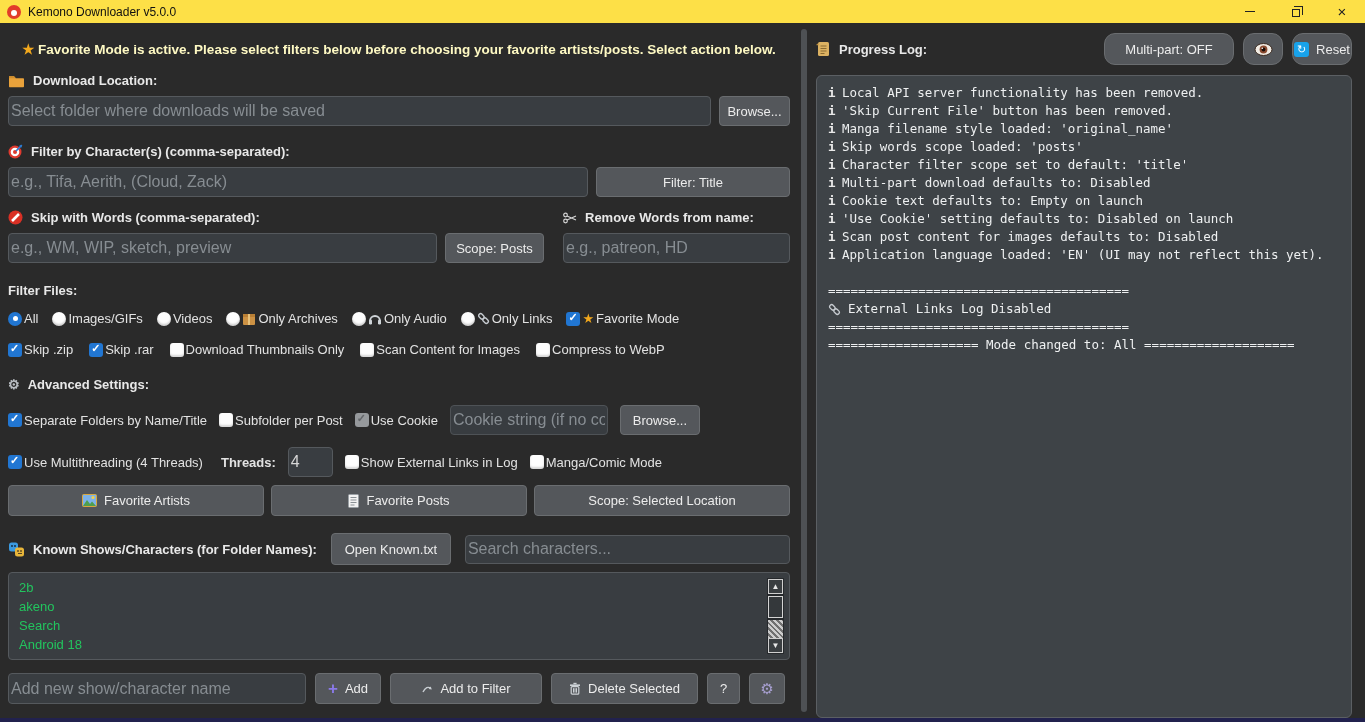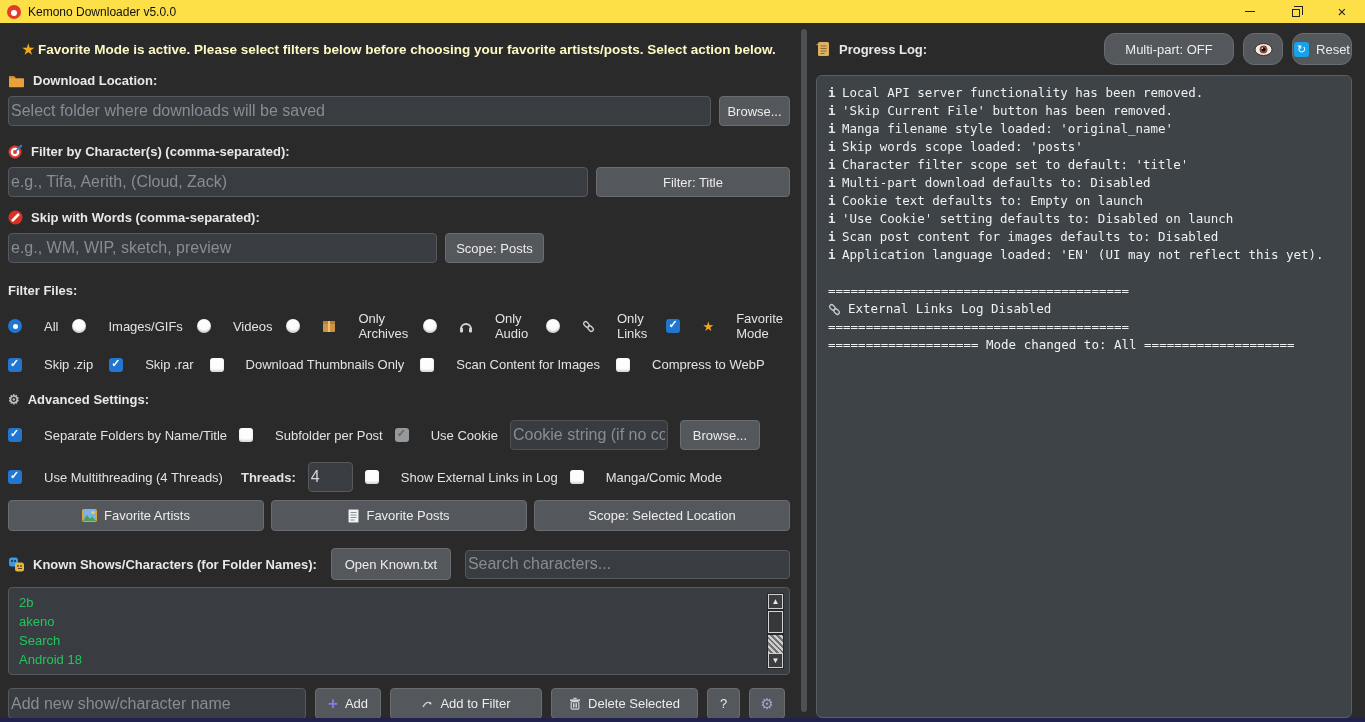--- a/index.html
+++ b/index.html
@@ -28,21 +28,21 @@
   
   .banner{margin-top:10px;text-align:center;font-weight:bold;font-size:13.5px;color:#fef9c3;}
   .sec-label{display:flex;align-items:center;gap:8px;font-weight:bold;color:#e8e8e8;}
   .row{display:flex;gap:8px;align-items:center;}
   .field{height:30px;background:#393d41;border:1px solid #55595d;border-radius:4px;color:#d6d6d6;padding:0 2px;font-size:16px;font-family:inherit;outline:none;min-width:0;}
   .field::placeholder{color:#878d92;}
   .field:disabled{color:#9a9fa4;background:#383c40;border-color:#4e5256;}
   .btn{height:30px;background:#54575b;border:1px solid #6a6d70;border-radius:4px;color:#ececec;font-size:13px;font-family:inherit;display:inline-flex;align-items:center;justify-content:center;gap:7px;padding:0 12px;white-space:nowrap;}
   .grow{flex:1;}
 
-  .cb-item,.radio-item{display:flex;align-items:center;gap:22px;}
+  .cb-item,.radio-item{display:flex;align-items:center;gap:2px;}
   .cb{width:14px;height:14px;border-radius:3px;background:#fdfdfd;position:relative;flex:none;box-shadow:inset 0 -2px 2px rgba(0,0,0,.15);}
   .cb.on{background:#2176d2;box-shadow:none;}
   .cb.on::after{content:"✓";position:absolute;left:2px;top:-1px;color:#fff;font-size:11px;font-weight:bold;}
   .cb.dis{background:#96999c;box-shadow:none;}
   .cb.dis::after{content:"✓";position:absolute;left:2px;top:-1px;color:#63666a;font-size:11px;font-weight:bold;}
   .radio{width:14px;height:14px;border-radius:50%;background:#fdfdfd;position:relative;flex:none;box-shadow:inset 0 -2px 2px rgba(0,0,0,.18);}
   .radio.on{background:#2176d2;box-shadow:none;}
   .radio.on::after{content:"";position:absolute;left:4.5px;top:4.5px;width:5px;height:5px;border-radius:50%;background:#fff;}
 
   
@@ -138,20 +138,31 @@
             <svg width="15" height="15" viewBox="0 0 15 15">
                 <circle cx="7.5" cy="7.5" r="7" fill="#d93025"></circle>
                 <rect x="2.6" y="6.2" width="9.8" height="2.6" fill="#fff" transform="rotate(-45 7.5 7.5)"></rect>
               </svg>
             <span>Skip with Words (comma-separated):</span>
           </div>
           <div class="row mt8">
             <input class="field" style="width: 429px;" placeholder="e.g., WM, WIP, sketch, preview">
             <button class="btn" style="width:99px;">Scope: Posts</button>
           </div>
+        </div>
+        <div class="grow">
+          <div class="sec-label">
+            <svg width="14" height="12" viewBox="0 0 14 12">
+                <circle cx="2.5" cy="3" r="1.8" fill="none" stroke="#d6d6d6" stroke-width="1.2"></circle>
+                <circle cx="2.5" cy="9" r="1.8" fill="none" stroke="#d6d6d6" stroke-width="1.2"></circle>
+                <path d="M4 4l9 4M4 8l9-4" stroke="#d6d6d6" stroke-width="1.2"></path>
+              </svg>
+            <span>Remove Words from name:</span>
+          </div>
+          <input class="field mt8" style="width: 100%;" placeholder="e.g., patreon, HD">
         </div>
       </div>
 
       <div class="sec-label mt20">
         <span>Filter Files:</span>
       </div>
       <div class="row mt13" style="gap:14px;">
         <div class="radio-item">
             <span class="radio on"></span>
             <span>All</span>

